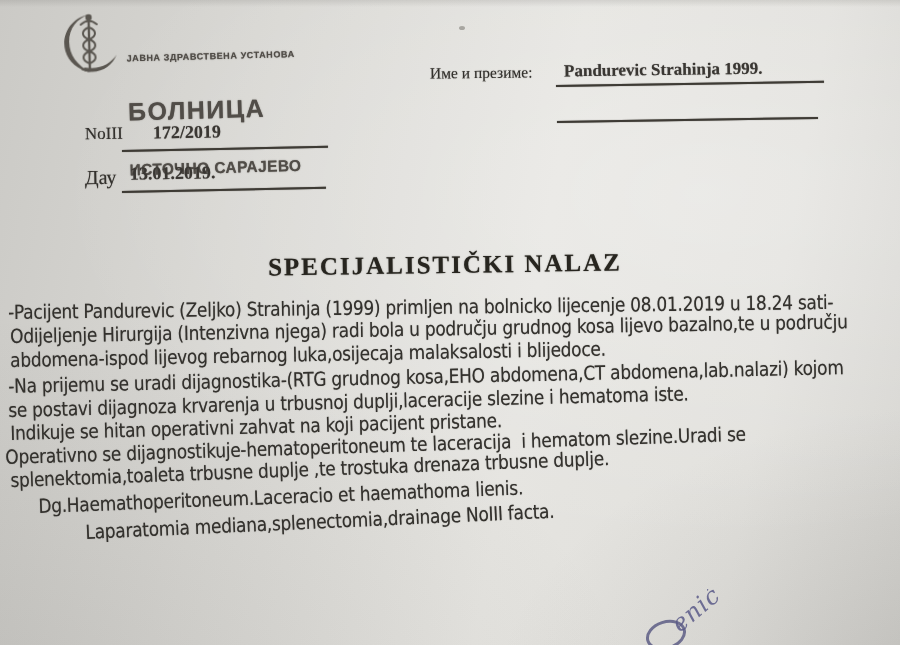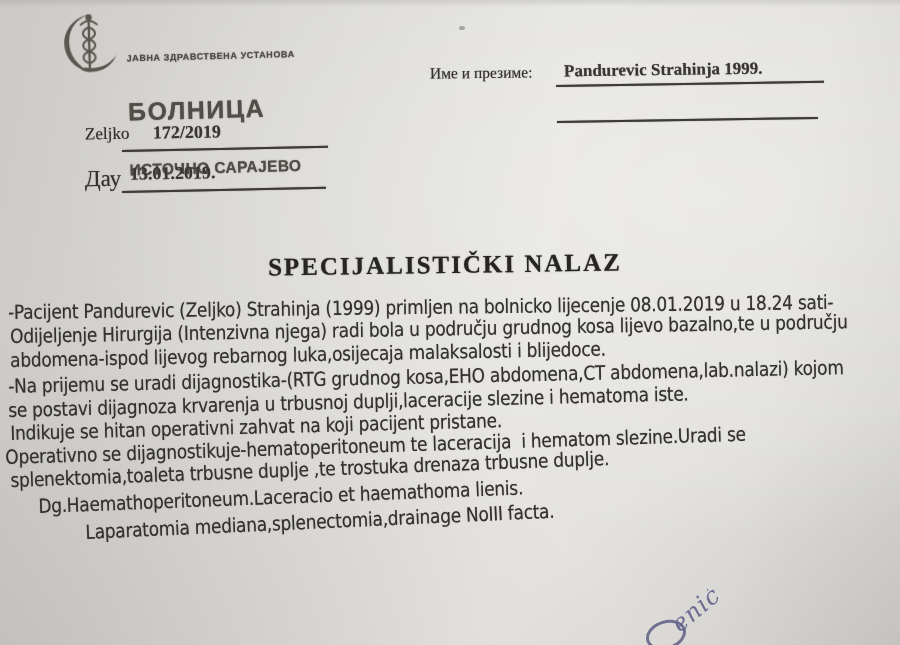--- a/index.html
+++ b/index.html
@@ -25,21 +25,21 @@
   .org-small{font-size:9px;font-weight:bold;letter-spacing:.6px;white-space:nowrap;}
   .org-name{font-size:25px;font-weight:bold;letter-spacing:1.5px;line-height:1.02;}
   .org-city{font-size:16px;font-weight:bold;letter-spacing:.4px;transform:scaleX(.97);transform-origin:left;}
 
   
   .lbl,.val{text-shadow:0 0 1px rgba(55,52,48,.6);}
   .name-label{left:430px;top:64px;font-size:15.5px;transform:rotate(-.6deg);}
   .name-value{left:564px;top:60px;font-size:17px;font-weight:bold;transform:rotate(-.8deg);color:#3a3733;}
   .number-label{left:85px;top:124px;font-size:17px;transform:rotate(-1deg);}
   .number-value{left:153px;top:122px;font-size:18px;font-weight:bold;transform:rotate(-1deg);color:#3a3733;}
-  .day-label{left:85px;top:166px;font-size:23px;transform:rotate(-1deg);}
+  .day-label{left:85px;top:166px;font-size:20px;transform:rotate(-1deg);}
   .day-value{left:130px;top:163px;font-size:18px;font-weight:bold;transform:rotate(-1deg);color:#3a3733;}
 
   .rule{position:absolute;height:2px;background:#3e3b35;box-shadow:0 0 1px rgba(62,59,53,.8);transform-origin:left center;}
   .rule-name1{left:556px;top:85px;width:268px;transform:rotate(-.9deg);}
   .rule-name2{left:557px;top:121px;width:261px;transform:rotate(-.9deg);}
   .rule-number{left:122px;top:150px;width:206px;transform:rotate(-1.2deg);}
   .rule-day{left:122px;top:191px;width:204px;transform:rotate(-1.2deg);}
 
   
   .title{left:268px;top:251px;margin:0;font-size:25px;font-weight:bold;letter-spacing:2px;
@@ -90,21 +90,21 @@
     </div>
   </div>
 
   <div class="abs smudge"></div>
 
   <span class="abs lbl name-label">Име и презиме:</span>
   <span class="abs val name-value">Pandurevic Strahinja 1999.</span>
   <div class="rule rule-name1"></div>
   <div class="rule rule-name2"></div>
 
-  <span class="abs lbl number-label">Zeljko</span>
+  <span class="abs lbl number-label">NoIII</span>
   <span class="abs val number-value">172/2019</span>
   <div class="rule rule-number"></div>
 
   <span class="abs lbl day-label">Дау</span>
   <span class="abs val day-value">13.01.2019.</span>
   <div class="rule rule-day"></div>
 
   <h1 class="abs title">SPECIJALISTIČKI NALAZ</h1>
 
   <div class="bl bl1">-Pacijent Pandurevic (Zeljko) Strahinja (1999) primljen na bolnicko lijecenje 08.01.2019 u 18.24 sati-</div>

